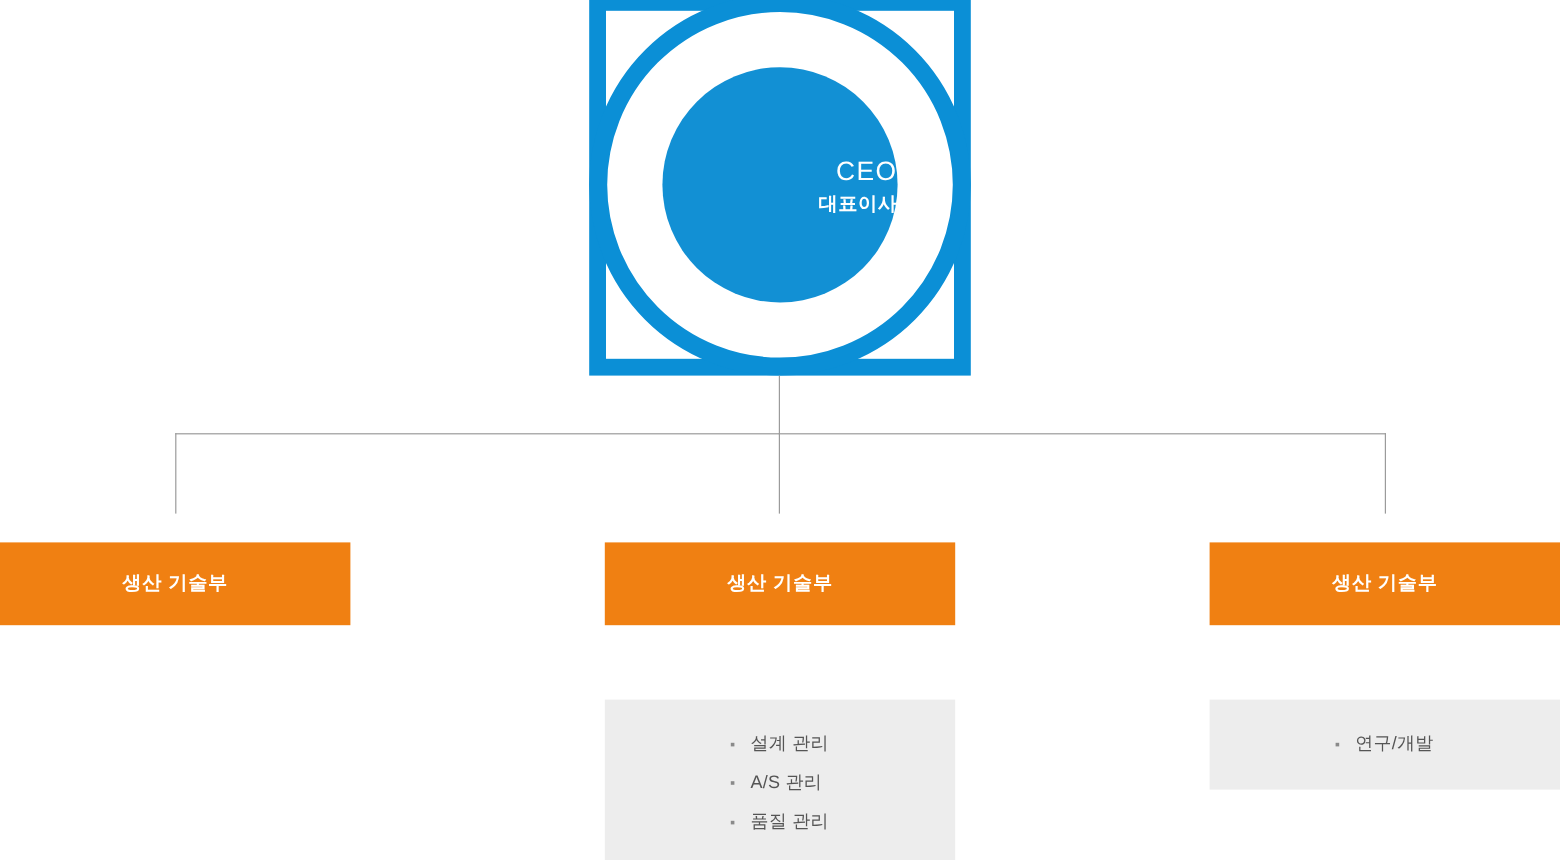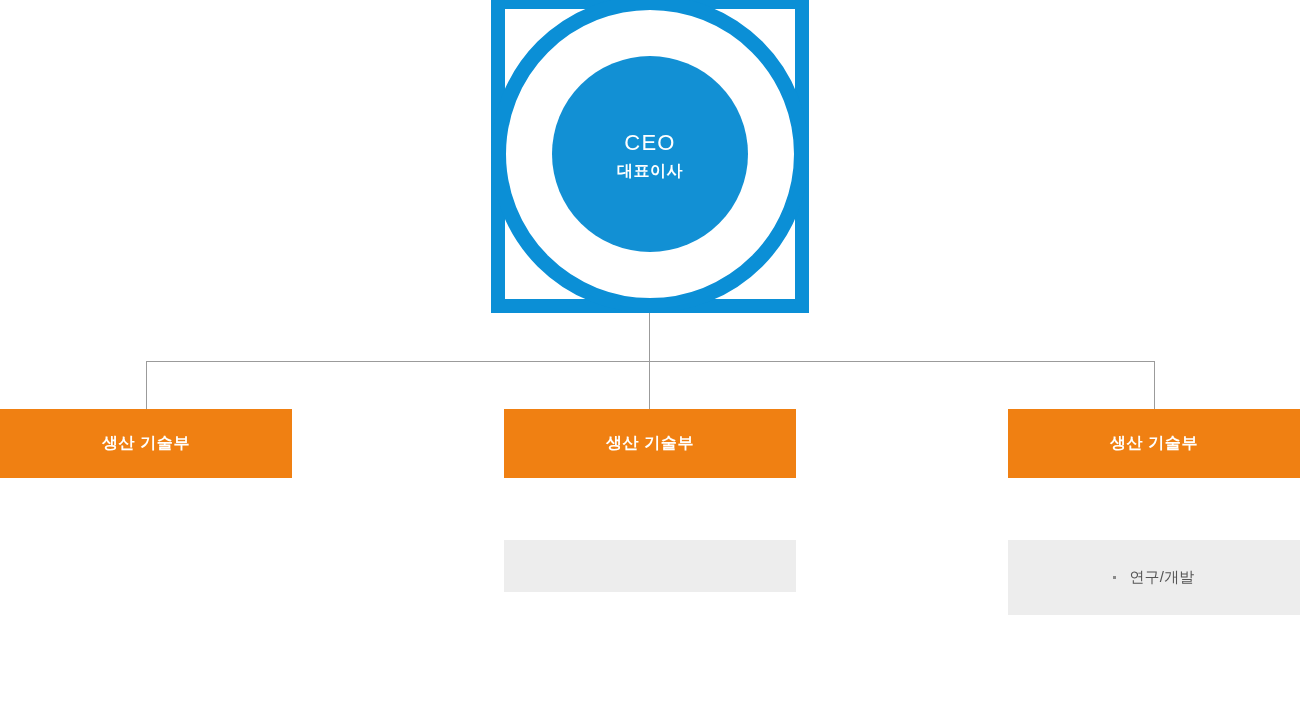--- a/index.html
+++ b/index.html
@@ -53,21 +53,21 @@
   .ceo-inner {
     position: absolute;
     left: 61px;
     top: 61px;
     width: 196px;
     height: 196px;
     border-radius: 50%;
     background: #1290d4;
     display: flex;
     flex-direction: column;
-    align-items: center;
+    align-items: flex-end;
     justify-content: center;
     color: #ffffff;
   }
 
   .ceo-title-en {
     font-size: 22px;
     font-weight: 400;
     letter-spacing: 1.2px;
     line-height: 1.5;
   }
@@ -105,21 +105,21 @@
     height: 67px;
     background: #9b9b9b;
   }
   .line-v-drop.d1 { left: 146px; }
   .line-v-drop.d2 { left: 649px; }
   .line-v-drop.d3 { left: 1154px; }
 
   
   .dept-col {
     position: absolute;
-    top: 409px;
+    top: 452px;
   }
   .dept-col.c1 { left: 0px;    width: 292px; }
   .dept-col.c2 { left: 504px;  width: 292px; }
   .dept-col.c3 { left: 1008px; width: 292px; }
 
   .dept-header {
     width: 100%;
     height: 69px;
     background: #f08012;
     color: #ffffff;
@@ -189,20 +189,34 @@
   <div class="line-v-drop d2"></div>
   <div class="line-v-drop d3"></div>
 
   <div class="dept-col c1">
     <div class="dept-header">생산 기술부</div>
   </div>
 
   <div class="dept-col c2">
     <div class="dept-header">생산 기술부</div>
     <div class="dept-body">
+      <ul class="dept-sublist">
+        <li class="dept-subitem">
+          <span class="bullet"></span>
+          <span>설계 관리</span>
+        </li>
+        <li class="dept-subitem">
+          <span class="bullet"></span>
+          <span>A/S 관리</span>
+        </li>
+        <li class="dept-subitem">
+          <span class="bullet"></span>
+          <span>품질 관리</span>
+        </li>
+      </ul>
     </div>
   </div>
 
   <div class="dept-col c3">
     <div class="dept-header">생산 기술부</div>
     <div class="dept-body single">
       <ul class="dept-sublist">
         <li class="dept-subitem">
           <span class="bullet"></span>
           <span>연구/개발</span>

